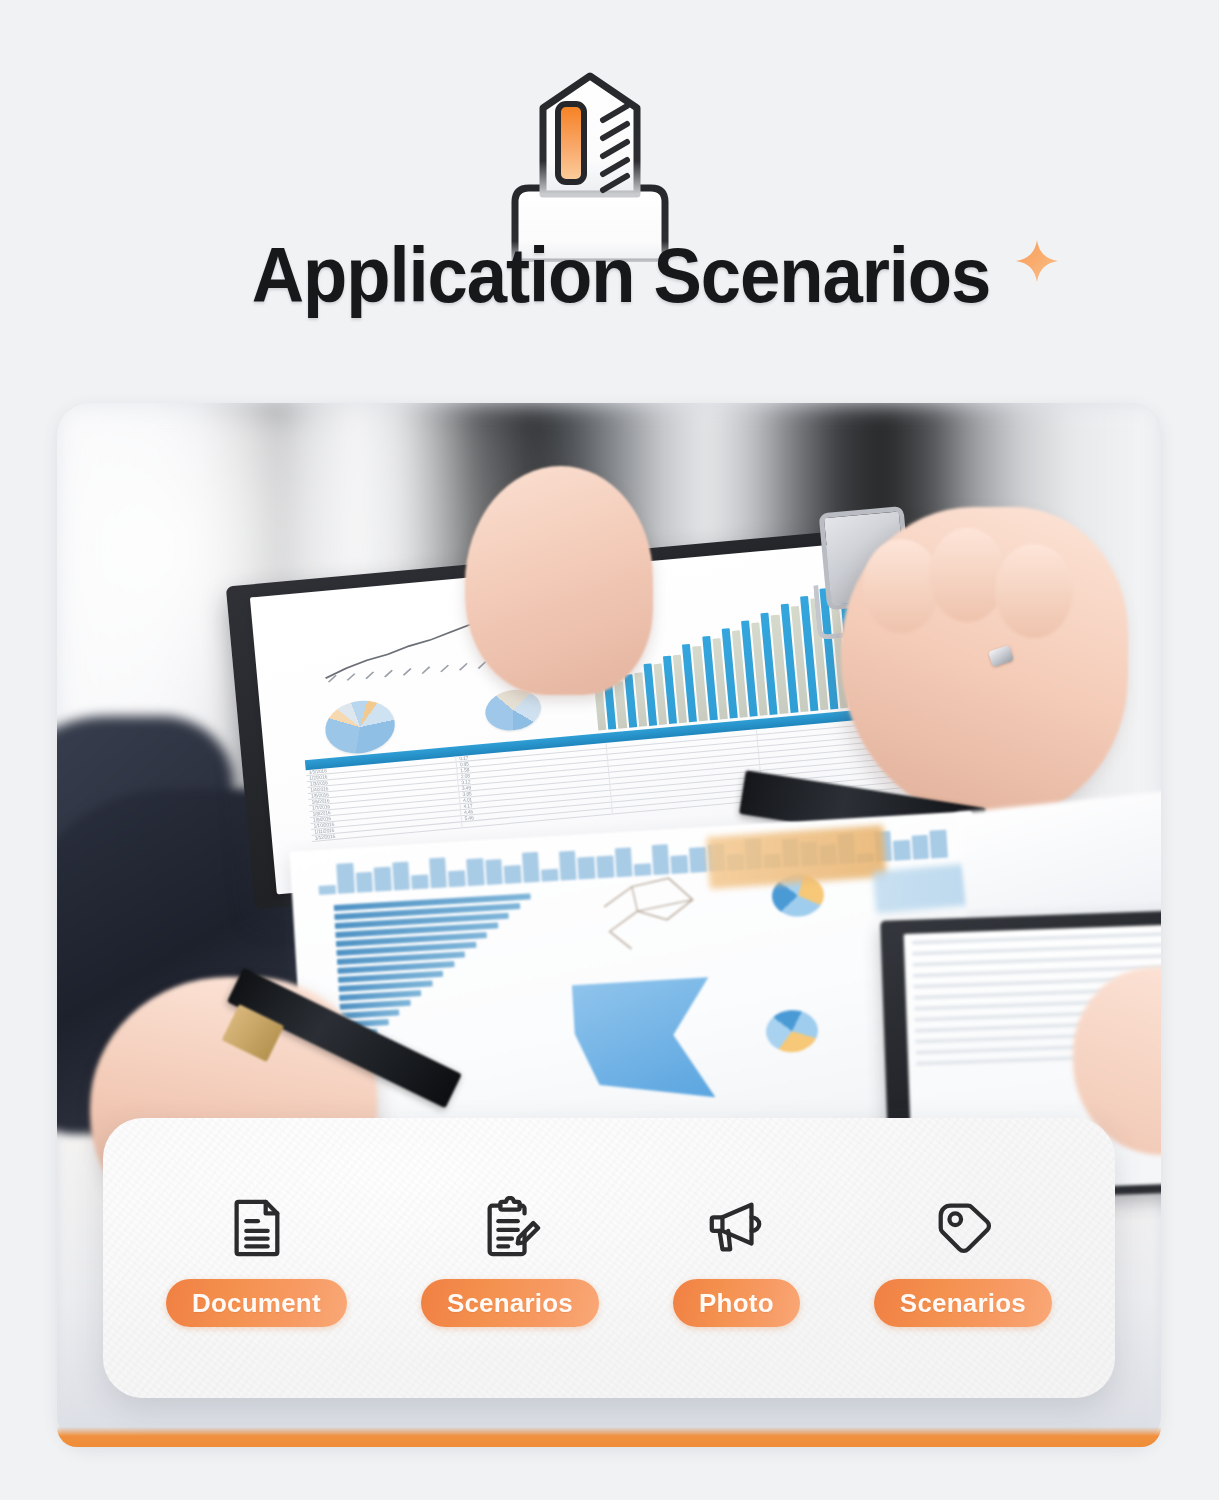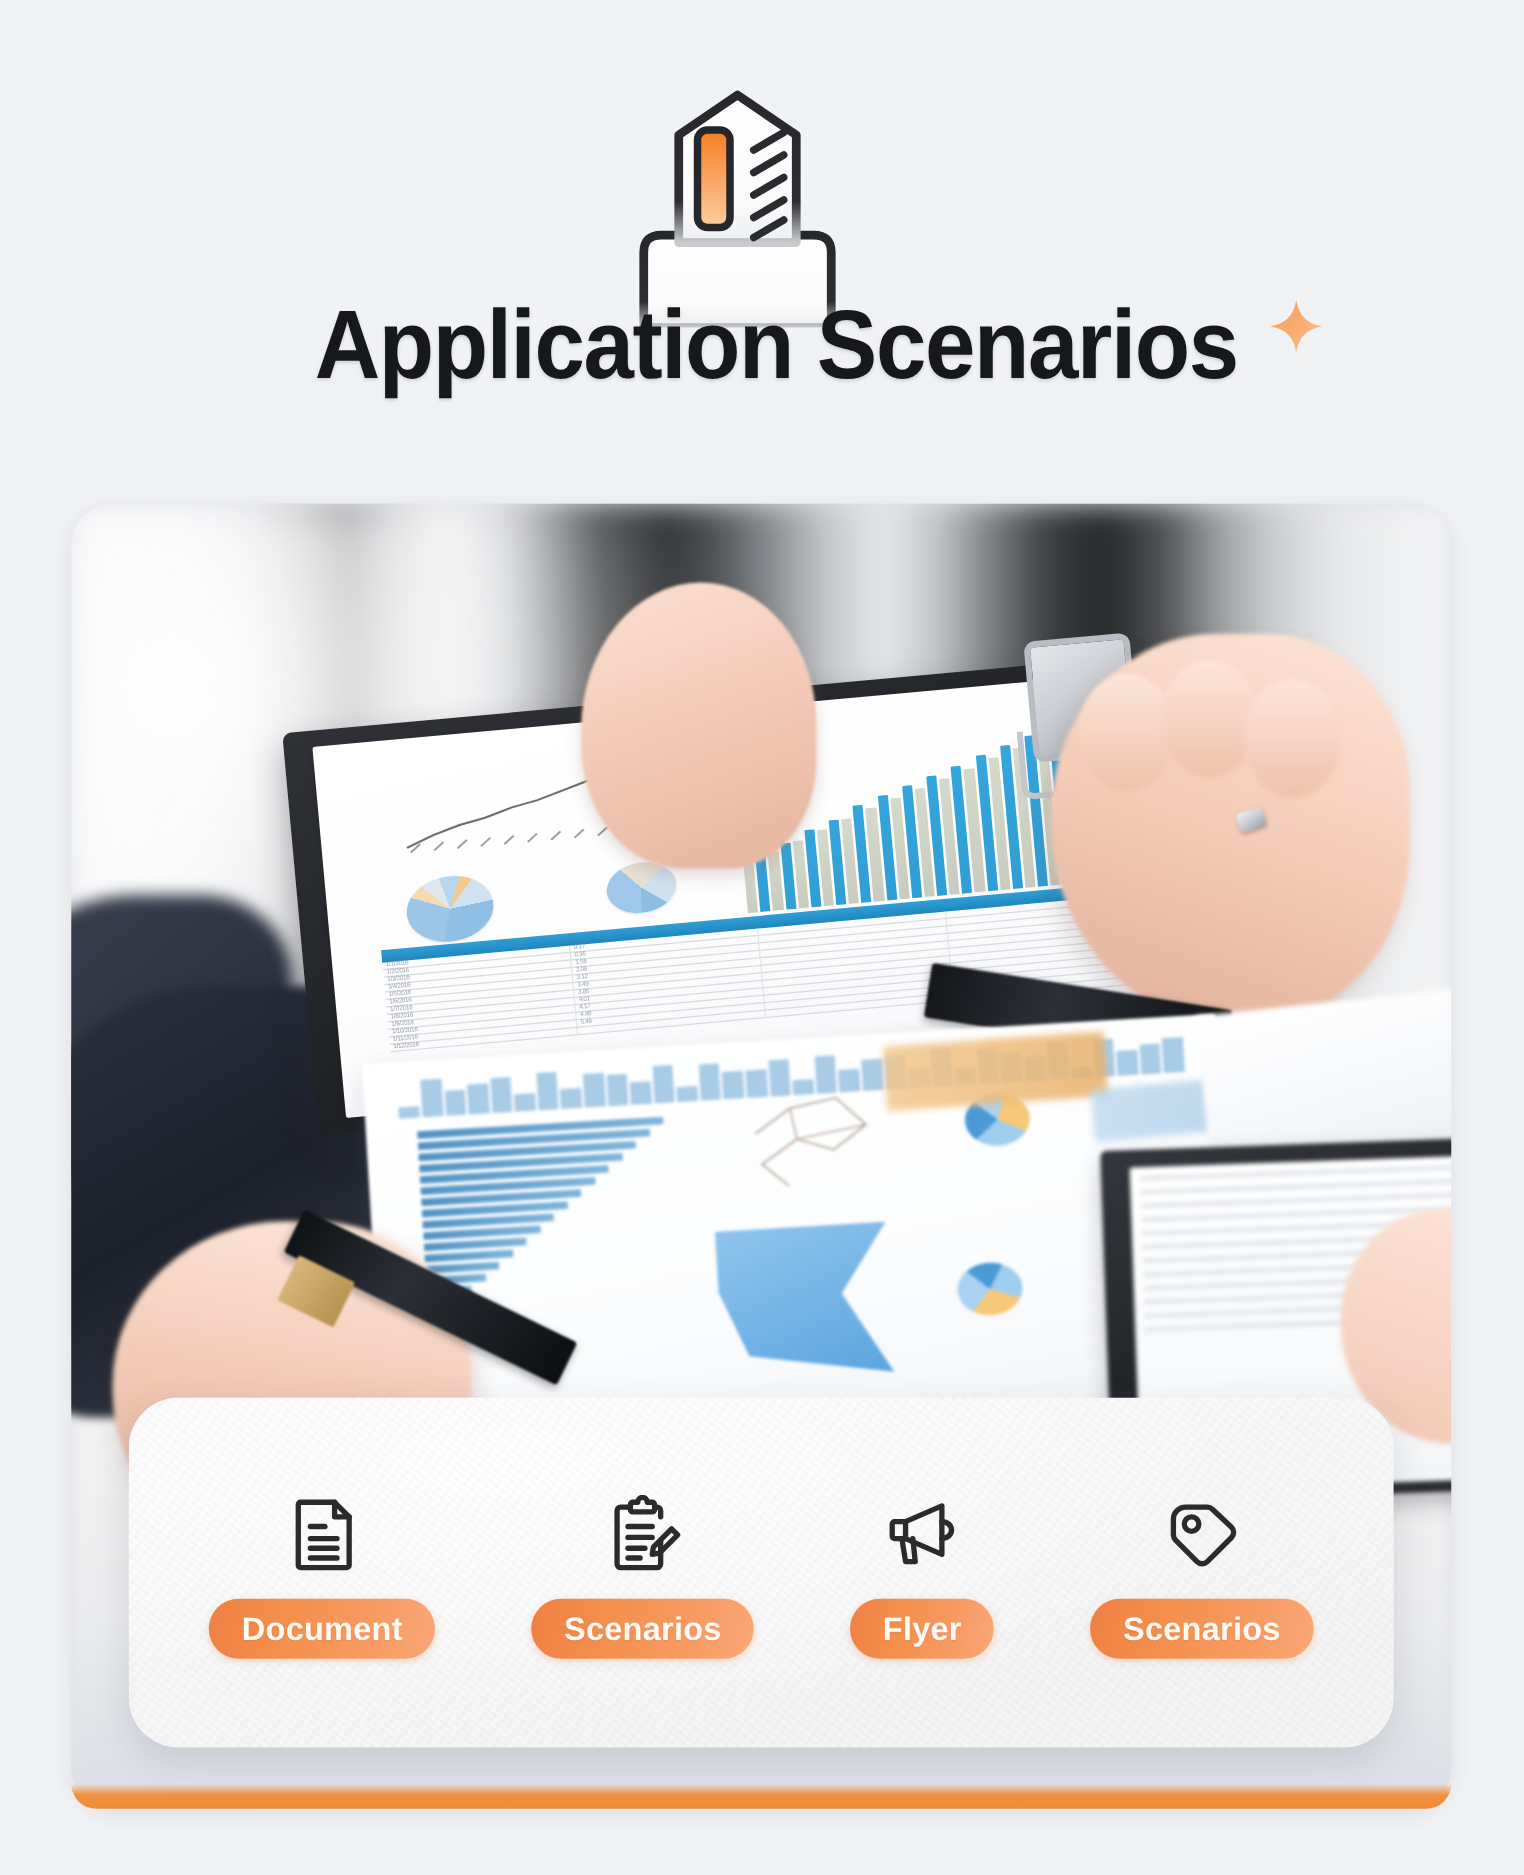--- a/index.html
+++ b/index.html
@@ -775,21 +775,21 @@
 
       <div class="tag-item">
         <span class="tag-icon">
           <svg viewBox="0 0 64 64" width="62" height="62" fill="none" stroke="#2b2b2d" stroke-width="4.4" stroke-linecap="round" stroke-linejoin="round">
             <path d="M48 9 L18 22 v14 L48 49 Z"></path>
             <path d="M18 22 H9 a2 2 0 0 0 -2 2 v10 a2 2 0 0 0 2 2 h9"></path>
             <path d="M48 22 a8 7 0 0 1 0 14"></path>
             <path d="M15 36 l3 19 h8 l-2 -19"></path>
           </svg>
         </span>
-        <span class="pill">Flyer</span>
+        <span class="pill">Photo</span>
       </div>
 
       <div class="tag-item">
         <span class="tag-icon">
           <svg viewBox="0 0 64 64" width="62" height="62" fill="none" stroke="#2b2b2d" stroke-width="4.4" stroke-linejoin="round">
             <path d="M9 20 a10 10 0 0 1 10 -10 h18 a6 6 0 0 1 4.2 1.8 L57 26.6 a6 6 0 0 1 0 8.5 L37 55 a6 6 0 0 1 -8.5 0 L10.8 37.2 A6 6 0 0 1 9 33 Z"></path>
             <circle cx="24" cy="24" r="6"></circle>
           </svg>
         </span>
         <span class="pill">Scenarios</span>

